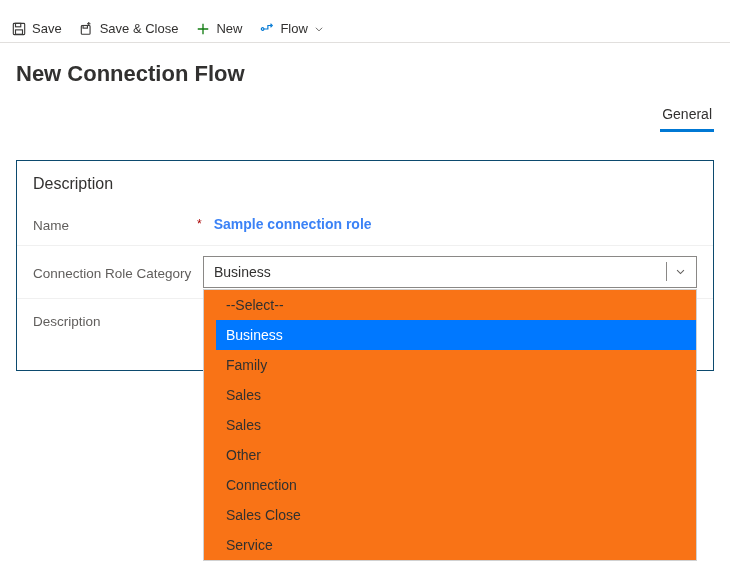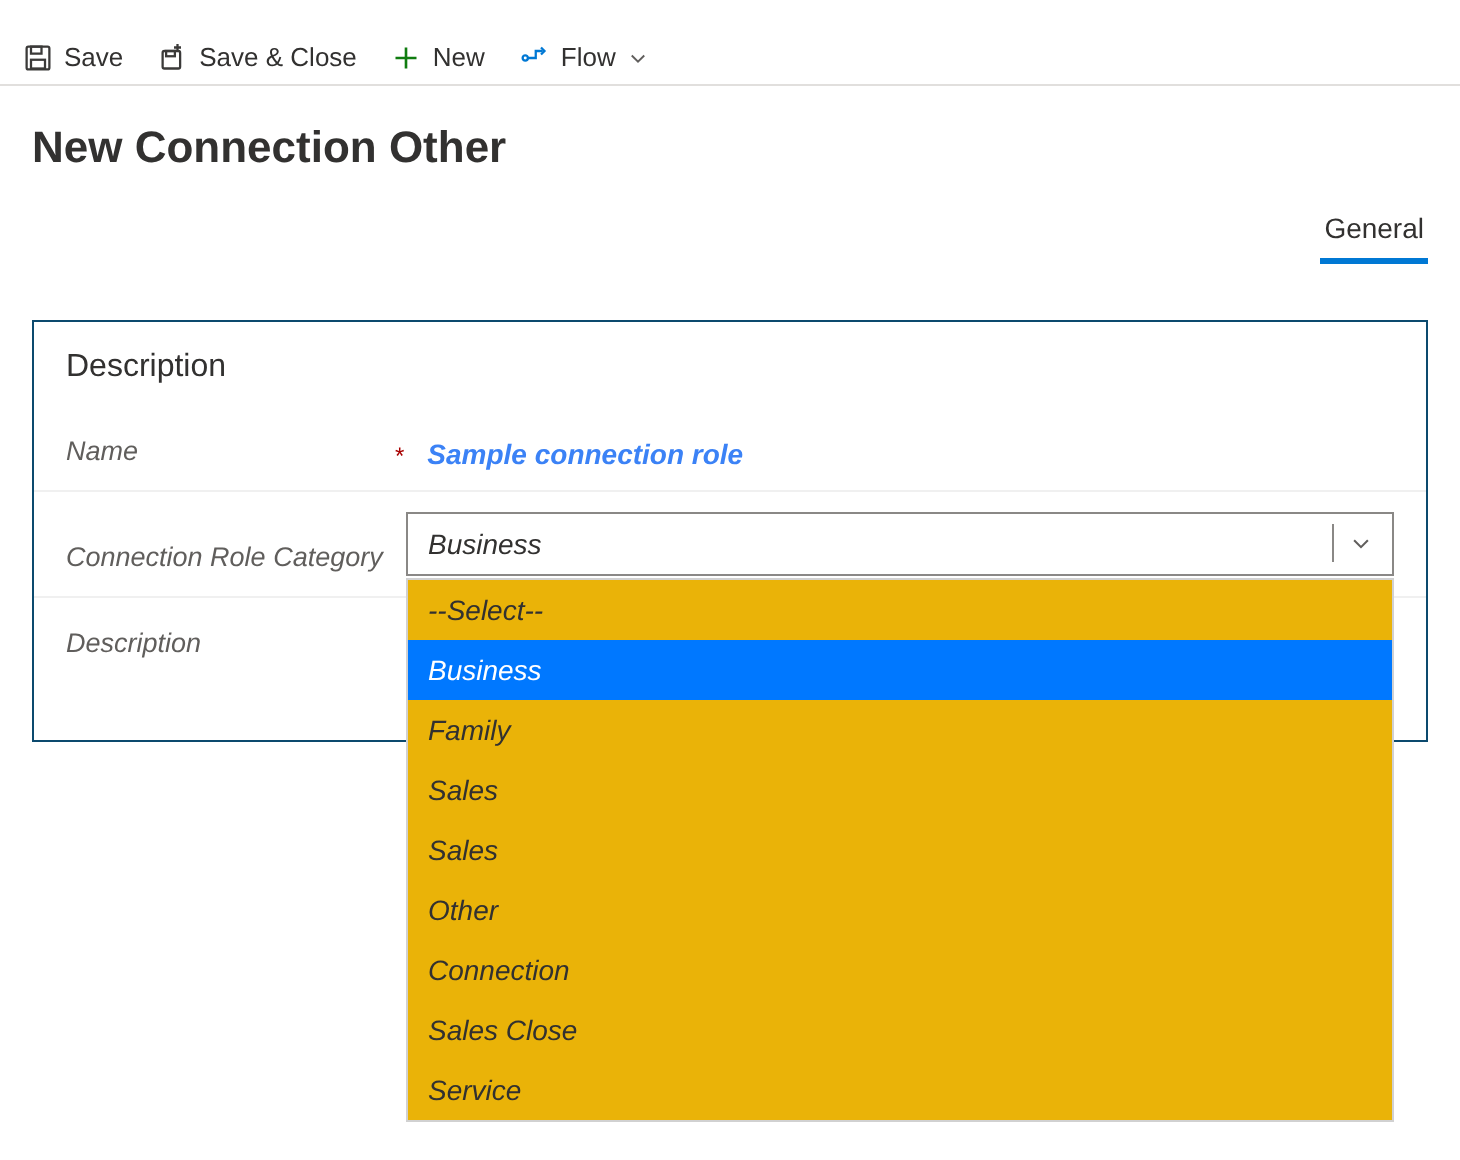--- a/index.html
+++ b/index.html
@@ -64,24 +64,23 @@
       padding: 10px 0 30px 0;
     }
     .section-title {
       font-size: 16px;
       font-weight: 400;
       color: #323130;
       padding: 4px 16px 10px 16px;
     }
     .form-row {
       display: flex;
-      align-items: flex-end;
+      align-items: center;
       padding: 10px 16px;
       border-bottom: 1px solid #f0f0f0;
-      font-style: italic;
     }
     .form-row:last-child {
       border-bottom: none;
     }
     .form-label {
       width: 170px;
       font-size: 13.5px;
       color: #605e5c;
       padding-top: 4px;
       display: flex;
@@ -121,23 +120,24 @@
       border-left: 1px solid #8a8886;
       padding: 4px 6px 4px 8px;
       display: flex;
       align-items: center;
     }
     .dropdown-list {
       position: absolute;
       top: 33px;
       left: 0;
       right: 0;
-      background: #eab308;
+      background: #f97316;
       border: 1px solid #d1d1d1;
       z-index: 10;
+      padding-left: 12px;
     }
     .dropdown-item {
       padding: 7px 10px;
       font-size: 14px;
       cursor: pointer;
     }
     .dropdown-item.selected {
       background: #0078ff;
       color: #fff;
     }
@@ -185,21 +185,21 @@
     <span>Flow</span>
     <span class="cmd-icon">
       <svg width="10" height="10" viewBox="0 0 16 16" fill="none" stroke="#605e5c" stroke-width="1.5">
         <path d="M3 6 L8 11 L13 6"></path>
       </svg>
     </span>
   </div>
 </div>
 
 <div class="page">
-  <div class="page-title">New Connection Other</div>
+  <div class="page-title">New Connection Flow</div>
   <div class="tab-strip">
     <div class="tab">General</div>
   </div>
 </div>
 
 <div class="form-section">
   <div class="section-title">Description</div>
 
   <div class="form-row">
     <div class="form-label">

